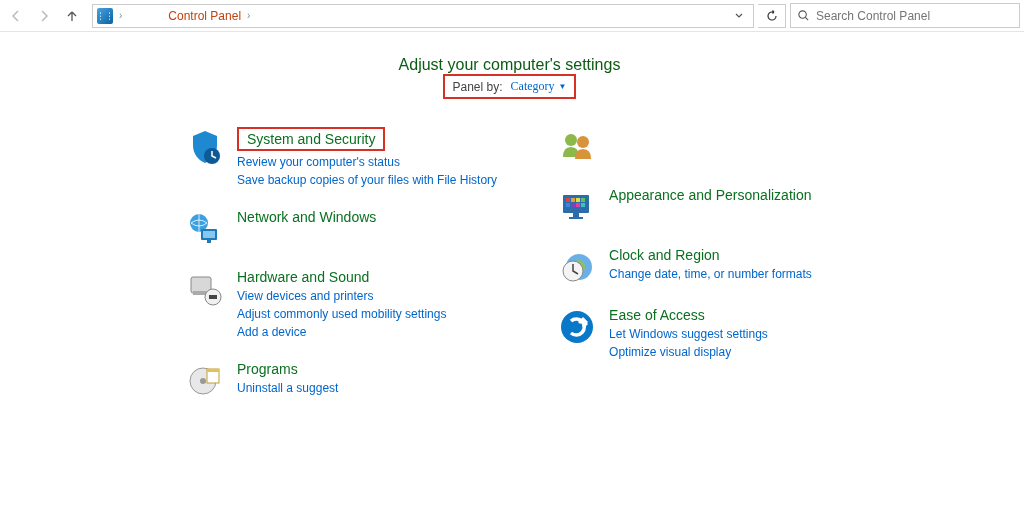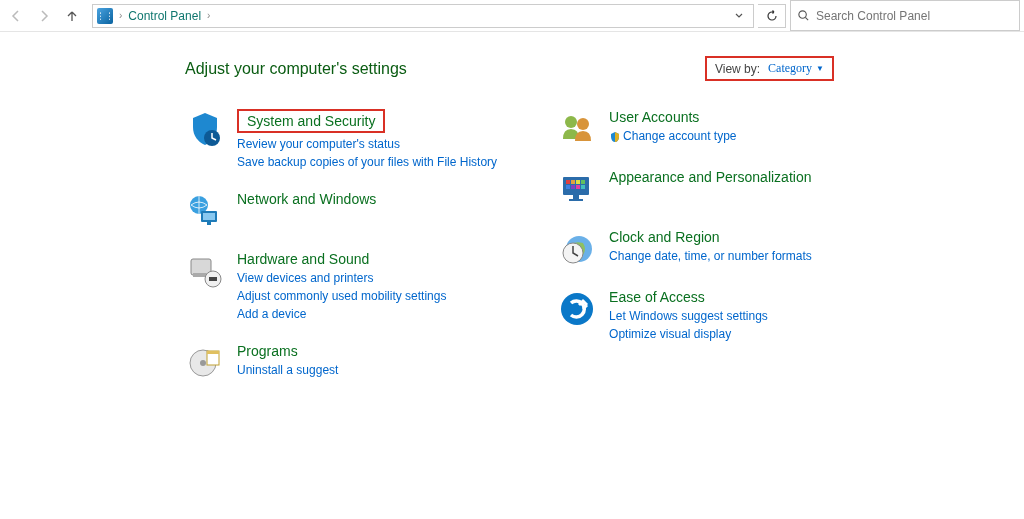--- a/index.html
+++ b/index.html
@@ -39,55 +39,56 @@
     }
     .addr-icon {
       width: 16px; height: 16px;
       background: #0a63a0;
       background: linear-gradient(135deg, #4aa3e0 0%, #0a63a0 100%);
       border-radius: 2px;
       display: flex; align-items: center; justify-content: center;
       color: #fff; font-size: 9px;
     }
     .addr-sep { color: #888; font-size: 10px; }
-    .addr-text { color: #0f766e; }
+    .addr-text { color: #c2410c; margin-left: 40px; }
     .addr-dropdown {
       width: 20px; height: 22px;
       display: flex; align-items: center; justify-content: center;
       color: #555; font-size: 9px;
       margin-left: auto;
     }
     .refresh-btn {
       width: 28px; height: 24px;
       display: flex; align-items: center; justify-content: center;
       border: 1px solid #ccc; border-left: none;
       color: #333;
     }
     .search-box {
       display: flex; align-items: center;
       border: 1px solid #ccc; border-left: 1px solid #ccc;
-      height: 31px; width: 230px;
+      height: 25px; width: 230px;
       padding: 0 6px; gap: 6px;
       margin-left: 0;
     }
     .search-box input {
       border: none; outline: none;
       font-size: 12px; color: #666;
       flex: 1;
       font-family: inherit;
     }
     .content {
       padding: 24px 0 0 185px;
     }
     .header-row {
       display: flex;
       align-items: center;
       justify-content: space-between;
       margin-bottom: 28px;
       padding-right: 190px;
+      flex-direction: column;
     }
     .page-title {
       color: #0a5c12;
       font-size: 16px;
       font-weight: 400;
     }
     .viewby {
       display: flex; align-items: center;
       border: 2px solid #d93025;
       padding: 3px 8px;
@@ -180,21 +181,21 @@
         <path d="M9 9 L12 12" stroke="#555" stroke-width="1.2"></path>
       </svg>
     <input type="text" placeholder="Search Control Panel" style="">
   </div>
 </div>
 
 <div class="content">
   <div class="header-row">
     <div class="page-title">Adjust your computer's settings</div>
     <div class="viewby">
-      <span class="viewby-label">View by:</span>
+      <span class="viewby-label">Panel by:</span>
       <span class="viewby-value">
         <span>Category</span>
         <span class="caret">▼</span>
       </span>
     </div>
   </div>
 
   <div class="categories">
     <div class="col" id="left-col">
         <div class="cat-item">
@@ -254,26 +255,20 @@
     <div class="col" id="right-col">
         <div class="cat-item">
           <div class="cat-icon">
             <svg width="40" height="40" viewBox="0 0 40 40">
               <circle cx="14" cy="13" r="6" fill="#8db84a"></circle>
               <path d="M6 30 Q6 20 14 20 Q22 20 22 30 Z" fill="#8db84a"></path>
               <circle cx="26" cy="15" r="6" fill="#d8943a"></circle>
               <path d="M18 32 Q18 22 26 22 Q34 22 34 32 Z" fill="#d8943a"></path>
             </svg>
           </div>
-          <div class="cat-body"><div class="cat-title">User Accounts</div><div class="cat-links">
-              <div class="cat-link"><svg class="shield-mini" viewBox="0 0 12 12">
-                  <path d="M6 1 L10 3 L10 6 C10 9 8 11 6 11 C4 11 2 9 2 6 L2 3 Z" fill="#1e88d0"></path>
-                  <path d="M6 1 L10 3 L10 6 C10 9 8 11 6 11 Z" fill="#e0b020"></path>
-                </svg>Change account type</div>
-            </div></div>
         </div>
         <div class="cat-item">
           <div class="cat-icon">
             <svg width="40" height="40" viewBox="0 0 40 40">
               <rect x="6" y="8" width="26" height="18" rx="1" fill="#2b6caa"></rect>
               <rect x="16" y="26" width="6" height="4" fill="#2b6caa"></rect>
               <rect x="12" y="30" width="14" height="2" fill="#2b6caa"></rect>
               <rect x="9" y="11" width="4" height="4" fill="#e04040"></rect>
               <rect x="14" y="11" width="4" height="4" fill="#e0a040"></rect>
               <rect x="19" y="11" width="4" height="4" fill="#e0e040"></rect>

